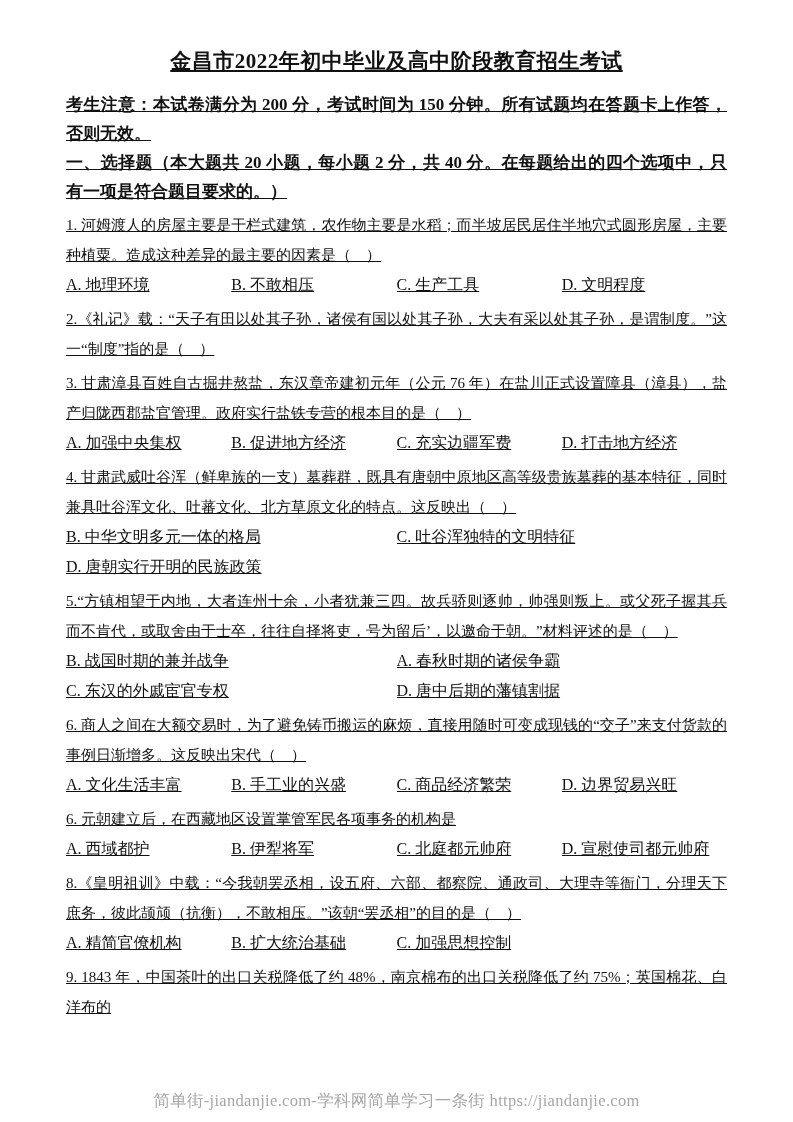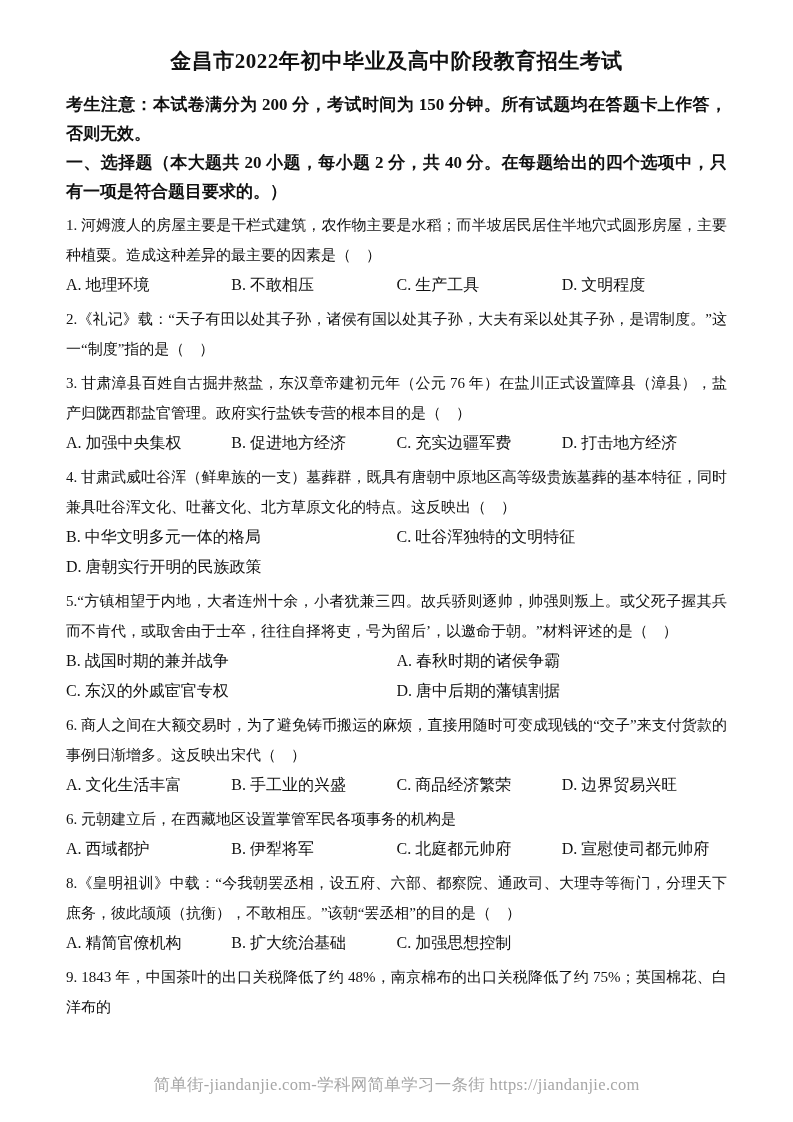--- a/index.html
+++ b/index.html
@@ -10,20 +10,21 @@
     position: relative;
     overflow: hidden;
     font-family: "Liberation Serif", serif;
     color: #111111;
   }
   .page {
     position: absolute;
     inset: 0;
     padding: 46px 66px 0 66px;
     background: #ffffff;
+    text-decoration: underline;
   }
   .title {
     font-size: 21px;
     font-weight: bold;
     text-align: center;
     letter-spacing: 0.5px;
     margin-bottom: 14px;
     line-height: 30px;
   }
   .bold-para {
@@ -43,21 +44,21 @@
     font-size: 16px;
     line-height: 30px;
   }
   .cols4 { grid-template-columns: 25% 25% 25% 25%; }
   .cols2 { grid-template-columns: 50% 50%; }
   .opt { white-space: nowrap; overflow: hidden; }
   .footer {
     position: absolute;
     left: 0;
     right: 0;
-    bottom: 26px;
+    bottom: 10px;
     text-align: center;
     font-size: 16.5px;
     color: #a6a6a6;
     letter-spacing: 0.3px;
   }
 </style>
 </head>
 <body>
 
 <div class="page">

